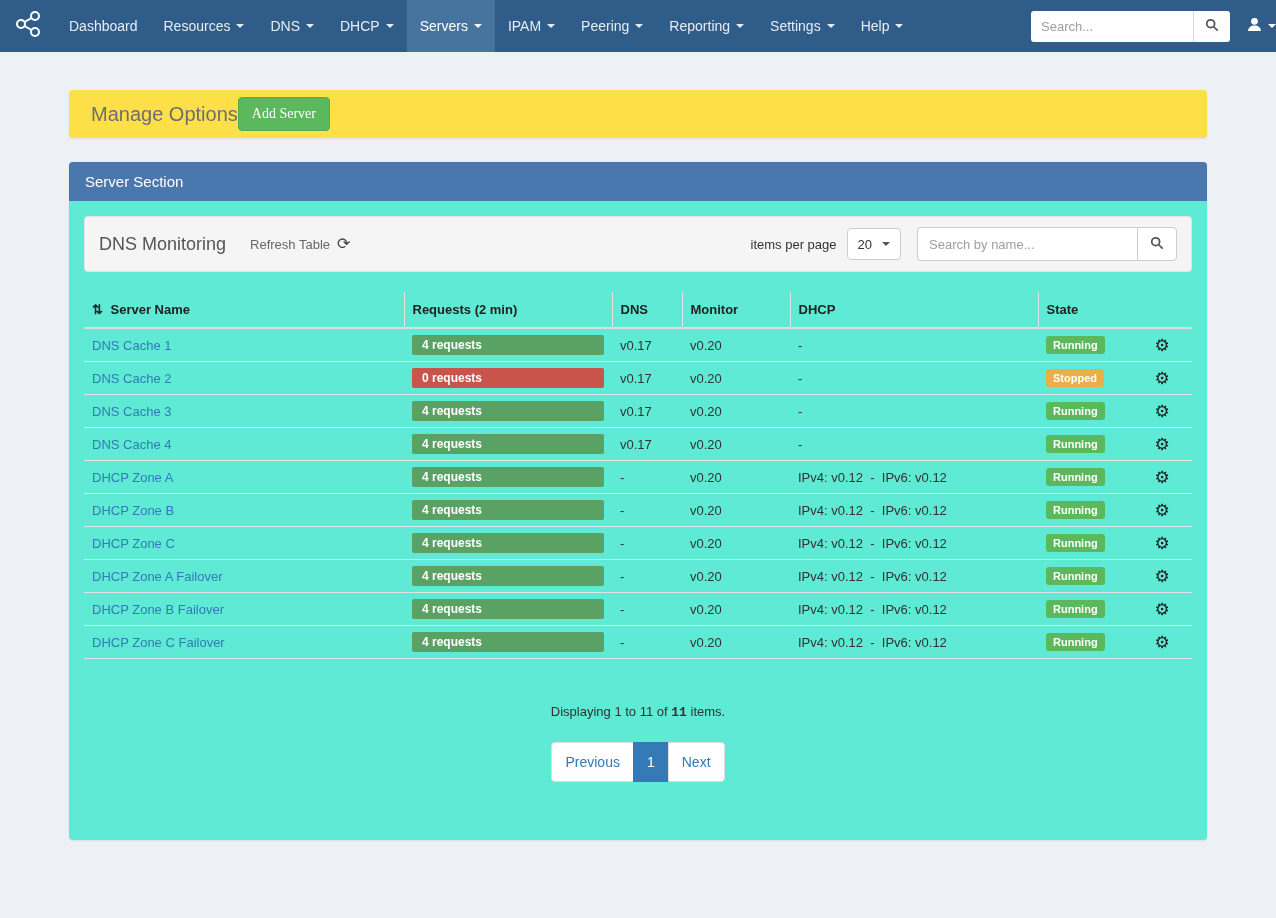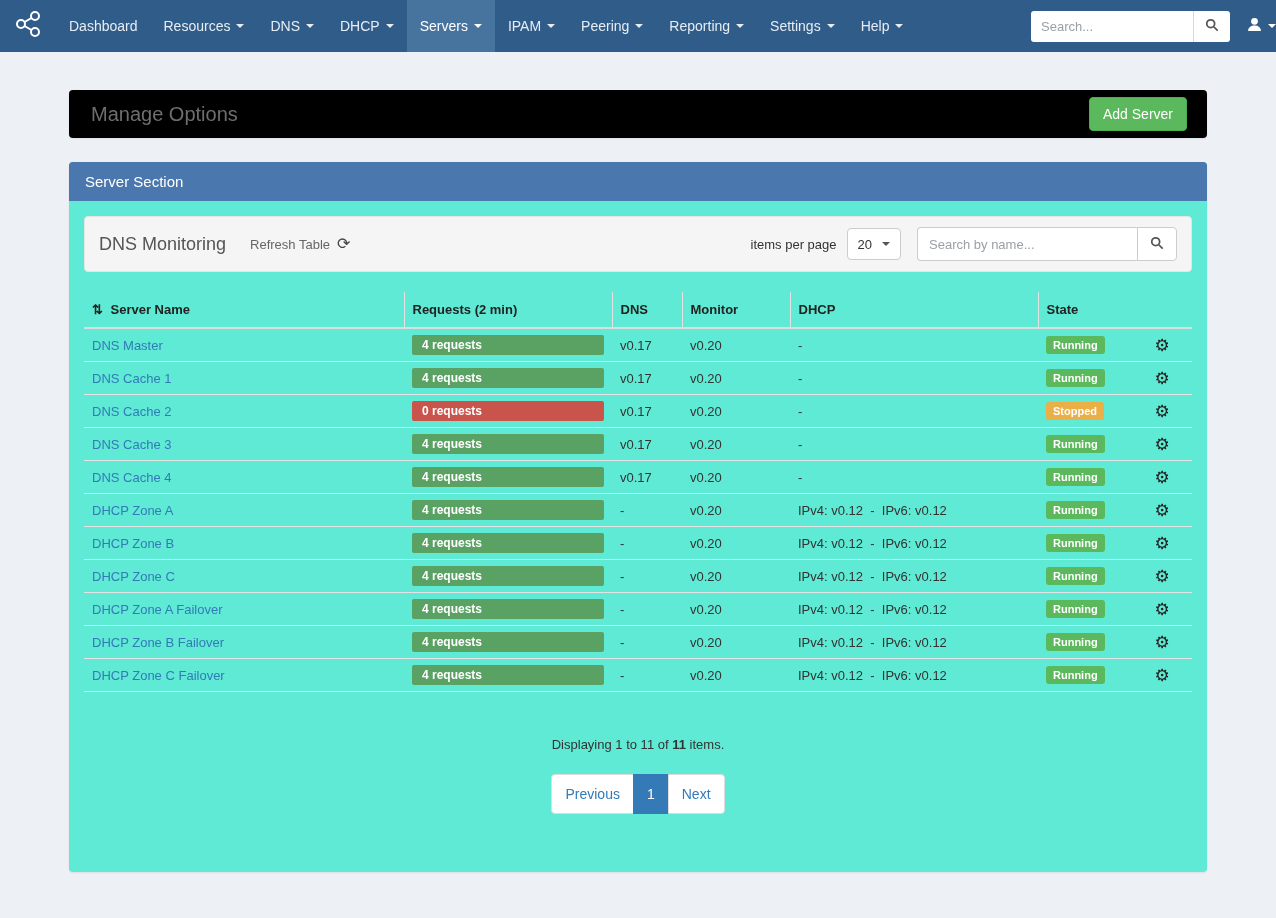--- a/index.html
+++ b/index.html
@@ -17,23 +17,23 @@
   .nav-search { display: flex; }
   .nav-search input { width: 162px; height: 31px; border: none; border-radius: 3px 0 0 3px; padding: 0 10px; font-size: 13px; outline: none; color: #333; }
   .nav-search input::placeholder { color: #9aa0a6; }
   .nav-search button { width: 37px; height: 31px; border: none; border-left: 1px solid #d8d8d8; border-radius: 0 3px 3px 0; background: #fff; cursor: pointer; display: flex; align-items: center; justify-content: center; }
   .user-menu { display: flex; align-items: center; color: #fff; margin-left: 16px; cursor: pointer; }
   .user-menu .caret { margin-left: 5px; }
 
   
   .container { width: 1138px; margin: 0 auto; }
 
-  .page-header { margin-top: 38px; background: #000000; border-radius: 4px; box-shadow: 0 1px 2px rgba(0,0,0,.08); padding: 0 20px 0 22px; height: 48px; display: flex; align-items: center; justify-content: space-between; }
+  .page-header { margin-top: 38px; background: #fde047; border-radius: 4px; box-shadow: 0 1px 2px rgba(0,0,0,.08); padding: 0 20px 0 22px; height: 48px; display: flex; align-items: center; justify-content: flex-start; }
   .page-title { font-size: 20px; color: #6e6e6e; }
-  .btn-add { background: #5cb85c; border: 1px solid #4cae4c; color: #fff; font-size: 14px; padding: 8px 13px; border-radius: 4px; cursor: pointer; font-family: Liberation Sans, sans-serif; }
+  .btn-add { background: #5cb85c; border: 1px solid #4cae4c; color: #fff; font-size: 14px; padding: 8px 13px; border-radius: 4px; cursor: pointer; font-family: Liberation Serif, serif; }
 
   .server-panel { margin-top: 24px; margin-bottom: 30px; background: #5eead4; border-radius: 4px; box-shadow: 0 1px 2px rgba(0,0,0,.08); overflow: hidden; }
   .panel-heading { background: #4a77ad; color: #fff; font-size: 15px; padding: 11px 16px; }
   .panel-body { padding: 15px 15px 58px; }
 
   
   .toolbar { background: #f5f5f5; border: 1px solid #e5e5e5; border-radius: 4px; height: 56px; padding: 0 14px; display: flex; align-items: center; margin-bottom: 20px; }
   .toolbar-title { font-size: 18px; color: #555; }
   .refresh { margin-left: 24px; font-size: 13px; color: #666; display: flex; align-items: center; gap: 7px; cursor: pointer; }
   .refresh-icon { font-size: 16px; color: #444; line-height: 1; }
@@ -57,21 +57,21 @@
   .bar-green { background: #5aa164; }
   .bar-red { background: #c9544c; }
   .badge { display: inline-block; padding: 3px 7px; border-radius: 3px; color: #fff; font-size: 11px; font-weight: bold; }
   .badge-green { background: #5cb85c; }
   .badge-orange { background: #eaaf47; }
   .gear-cell { text-align: center; }
   .gear { font-size: 17px; color: #222; cursor: pointer; line-height: 1; }
 
   
   .table-footer { text-align: center; margin-top: 45px; font-size: 13px; color: #333; }
-  .total { font-weight: bold; }
+  .total { font-weight: bold; font-family: Liberation Mono, monospace; }
   .pagination-wrap { text-align: center; margin-top: 22px; }
   .pagination { display: inline-flex; }
   .page-btn { padding: 11px 13px; border: 1px solid #ddd; background: #fff; color: #337ab7; font-size: 14px; cursor: pointer; margin-left: -1px; font-family: inherit; }
   .page-btn:first-child { border-radius: 4px 0 0 4px; margin-left: 0; }
   .page-btn:last-child { border-radius: 0 4px 4px 0; }
   .page-btn.active { background: #337ab7; border-color: #337ab7; color: #fff; }
 </style>
 </head>
 <body>
 
@@ -222,31 +222,20 @@
               </th>
               <th class="divided">Requests (2 min)</th>
               <th class="divided">DNS</th>
               <th class="divided">Monitor</th>
               <th class="divided">DHCP</th>
               <th class="divided">State</th>
               <th></th>
             </tr>
           </thead>
           <tbody>
-  <tr>
-    <td><a class="server-link">DNS Master</a></td>
-    <td>
-                  <div class="bar bar-green">4 requests</div>
-                </td>
-    <td>v0.17</td>
-    <td>v0.20</td>
-    <td>-</td>
-    <td><span class="badge badge-green">Running</span></td>
-    <td class="gear-cell"><span class="gear">⚙</span></td>
-  </tr>
 
   <tr>
     <td><a class="server-link">DNS Cache 1</a></td>
     <td>
                   <div class="bar bar-green">4 requests</div>
                 </td>
     <td>v0.17</td>
     <td>v0.20</td>
     <td>-</td>
     <td><span class="badge badge-green">Running</span></td>

